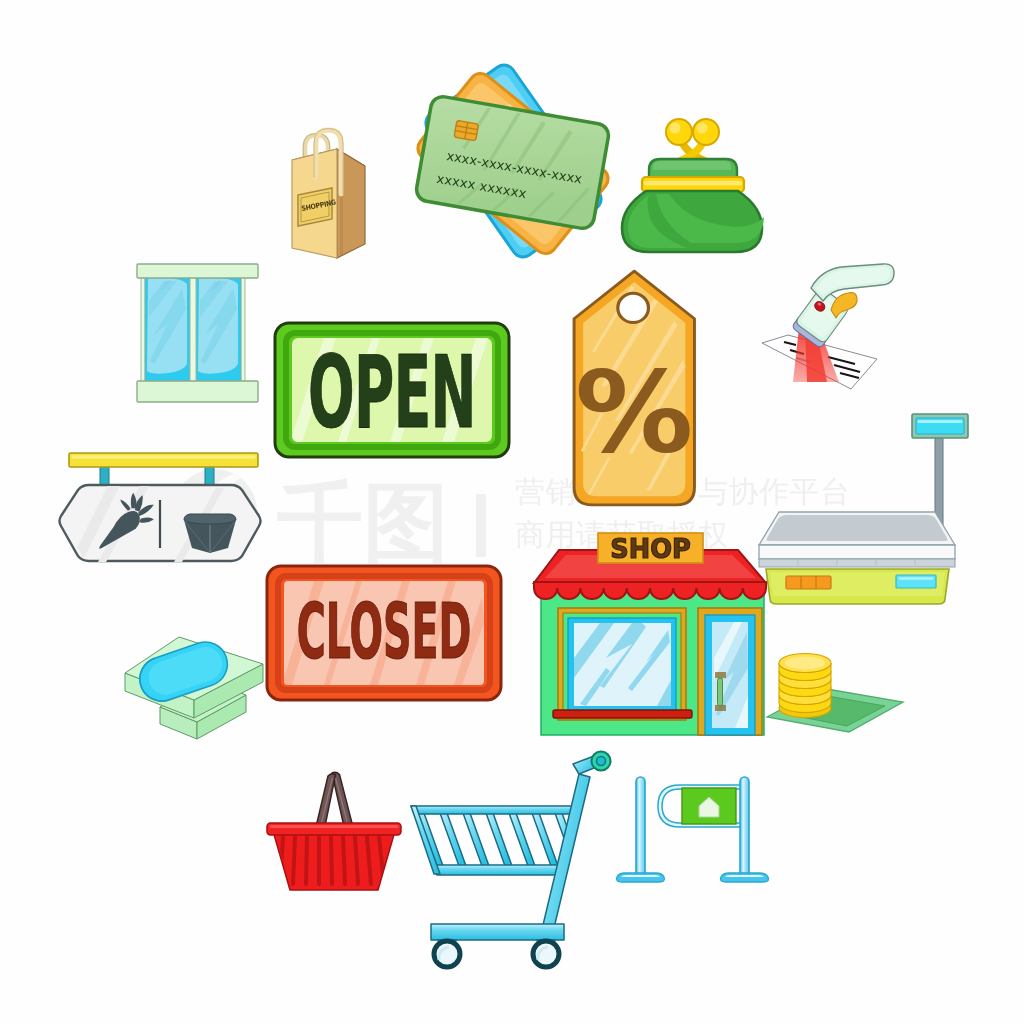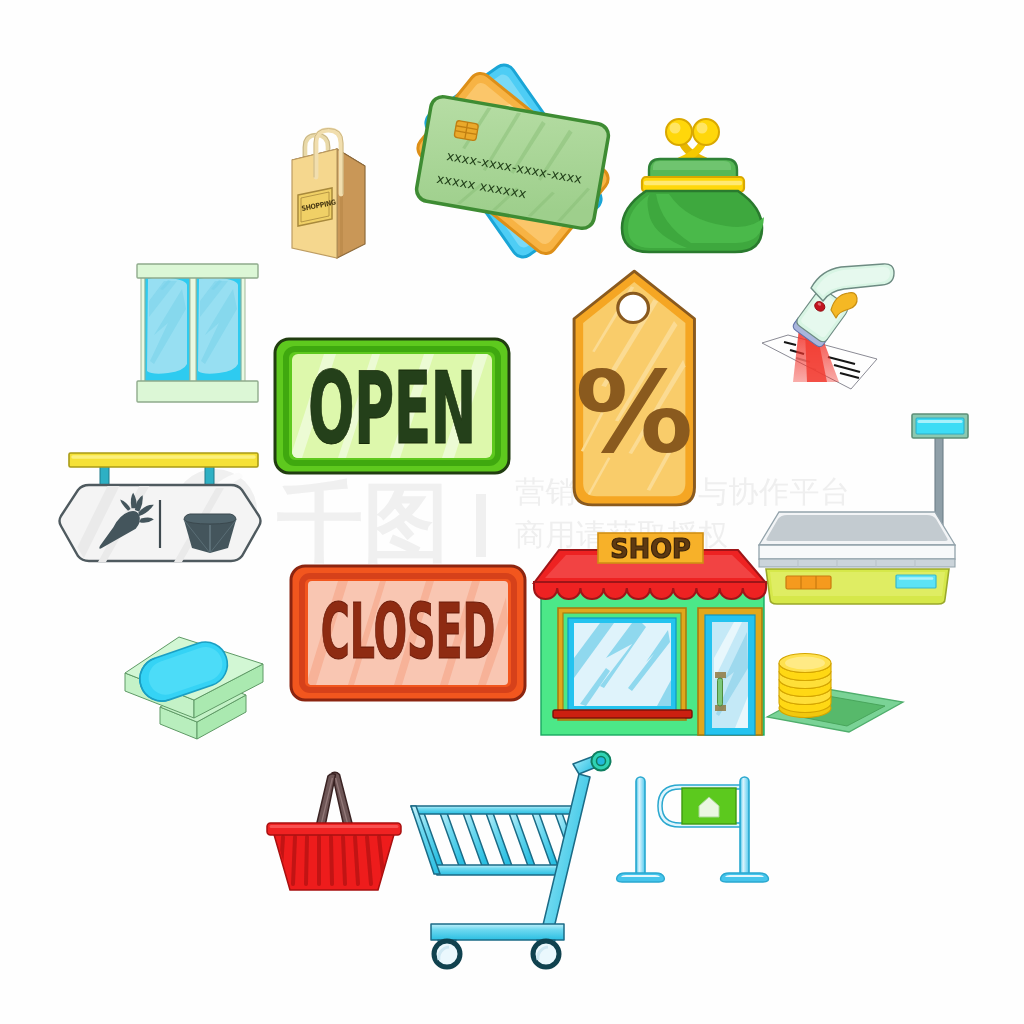--- a/index.html
+++ b/index.html
@@ -153,21 +153,21 @@
         <path d="M97 26 L69 72 L83 60 L65 98 L69 101 L101 46 Z" fill="#79d1ea" opacity="0.55"></path>
         <path d="M83 17 L75 26 L78 27 L86 18 Z" fill="#79d1ea" opacity="0.55"></path>
       </g>
 
       <rect x="54" y="12" width="6" height="108" fill="#e9f9e2" stroke="#a0b89c" stroke-width="1"></rect>
 
       <rect x="1" y="1" width="121" height="14" rx="1" fill="#dcf7d6" stroke="#8fab8c" stroke-width="1.4"></rect>
       <rect x="1" y="118" width="121" height="21" rx="1" fill="#dcf7d6" stroke="#8fab8c" stroke-width="1.4"></rect>
     </svg>
   </div>
-  <div class="icon" id="ic-open" style="left:272px;top:336px;">
+  <div class="icon" id="ic-open" style="left:272px;top:320px;">
     <svg width="240" height="140" viewBox="0 0 240 140">
       <defs>
         <clipPath id="openClip">
             <rect x="20" y="18" width="200" height="104" rx="6"></rect>
           </clipPath>
       </defs>
       <rect x="3" y="3" width="234" height="134" rx="14" fill="#5ec91e" stroke="#213d10" stroke-width="3"></rect>
       <rect x="14" y="13" width="212" height="114" rx="9" fill="none" stroke="#3fa80f" stroke-width="6"></rect>
       <rect x="20" y="18" width="200" height="104" rx="6" fill="#ddf8ac"></rect>
       <g clip-path="url(#openClip)" fill="#ecfbd4">
@@ -276,21 +276,21 @@
       </g>
 
       <g>
         <path d="M128 70 L180 70 L172 98 L154 103 L136 98 Z" fill="#44555c"></path>
         <path d="M128 70 q0 -5 6 -6 l40 0 q6 1 6 6 q-5 4 -26 4 q-21 0 -26 -4 Z" fill="#4f636b" stroke="#3a484e" stroke-width="1"></path>
         <path d="M154 75 L154 103" stroke="#6e838b" stroke-width="1.2"></path>
         <path d="M128 70 L154 103 M180 70 L154 103" stroke="#5a6e76" stroke-width="1"></path>
       </g>
     </svg>
   </div>
-  <div class="icon" id="ic-closed" style="left:288px;top:563px;">
+  <div class="icon" id="ic-closed" style="left:264px;top:563px;">
     <svg width="240" height="140" viewBox="0 0 240 140">
       <defs>
         <clipPath id="closedClip">
             <rect x="20" y="18" width="200" height="104" rx="4"></rect>
           </clipPath>
       </defs>
       <rect x="3" y="3" width="234" height="134" rx="14" fill="#f2561e" stroke="#8c2510" stroke-width="3"></rect>
       <rect x="14" y="13" width="212" height="114" rx="8" fill="none" stroke="#d6411a" stroke-width="6"></rect>
       <rect x="20" y="18" width="200" height="104" rx="4" fill="#f9c6b2"></rect>
       <g clip-path="url(#closedClip)" fill="#f7b298">

